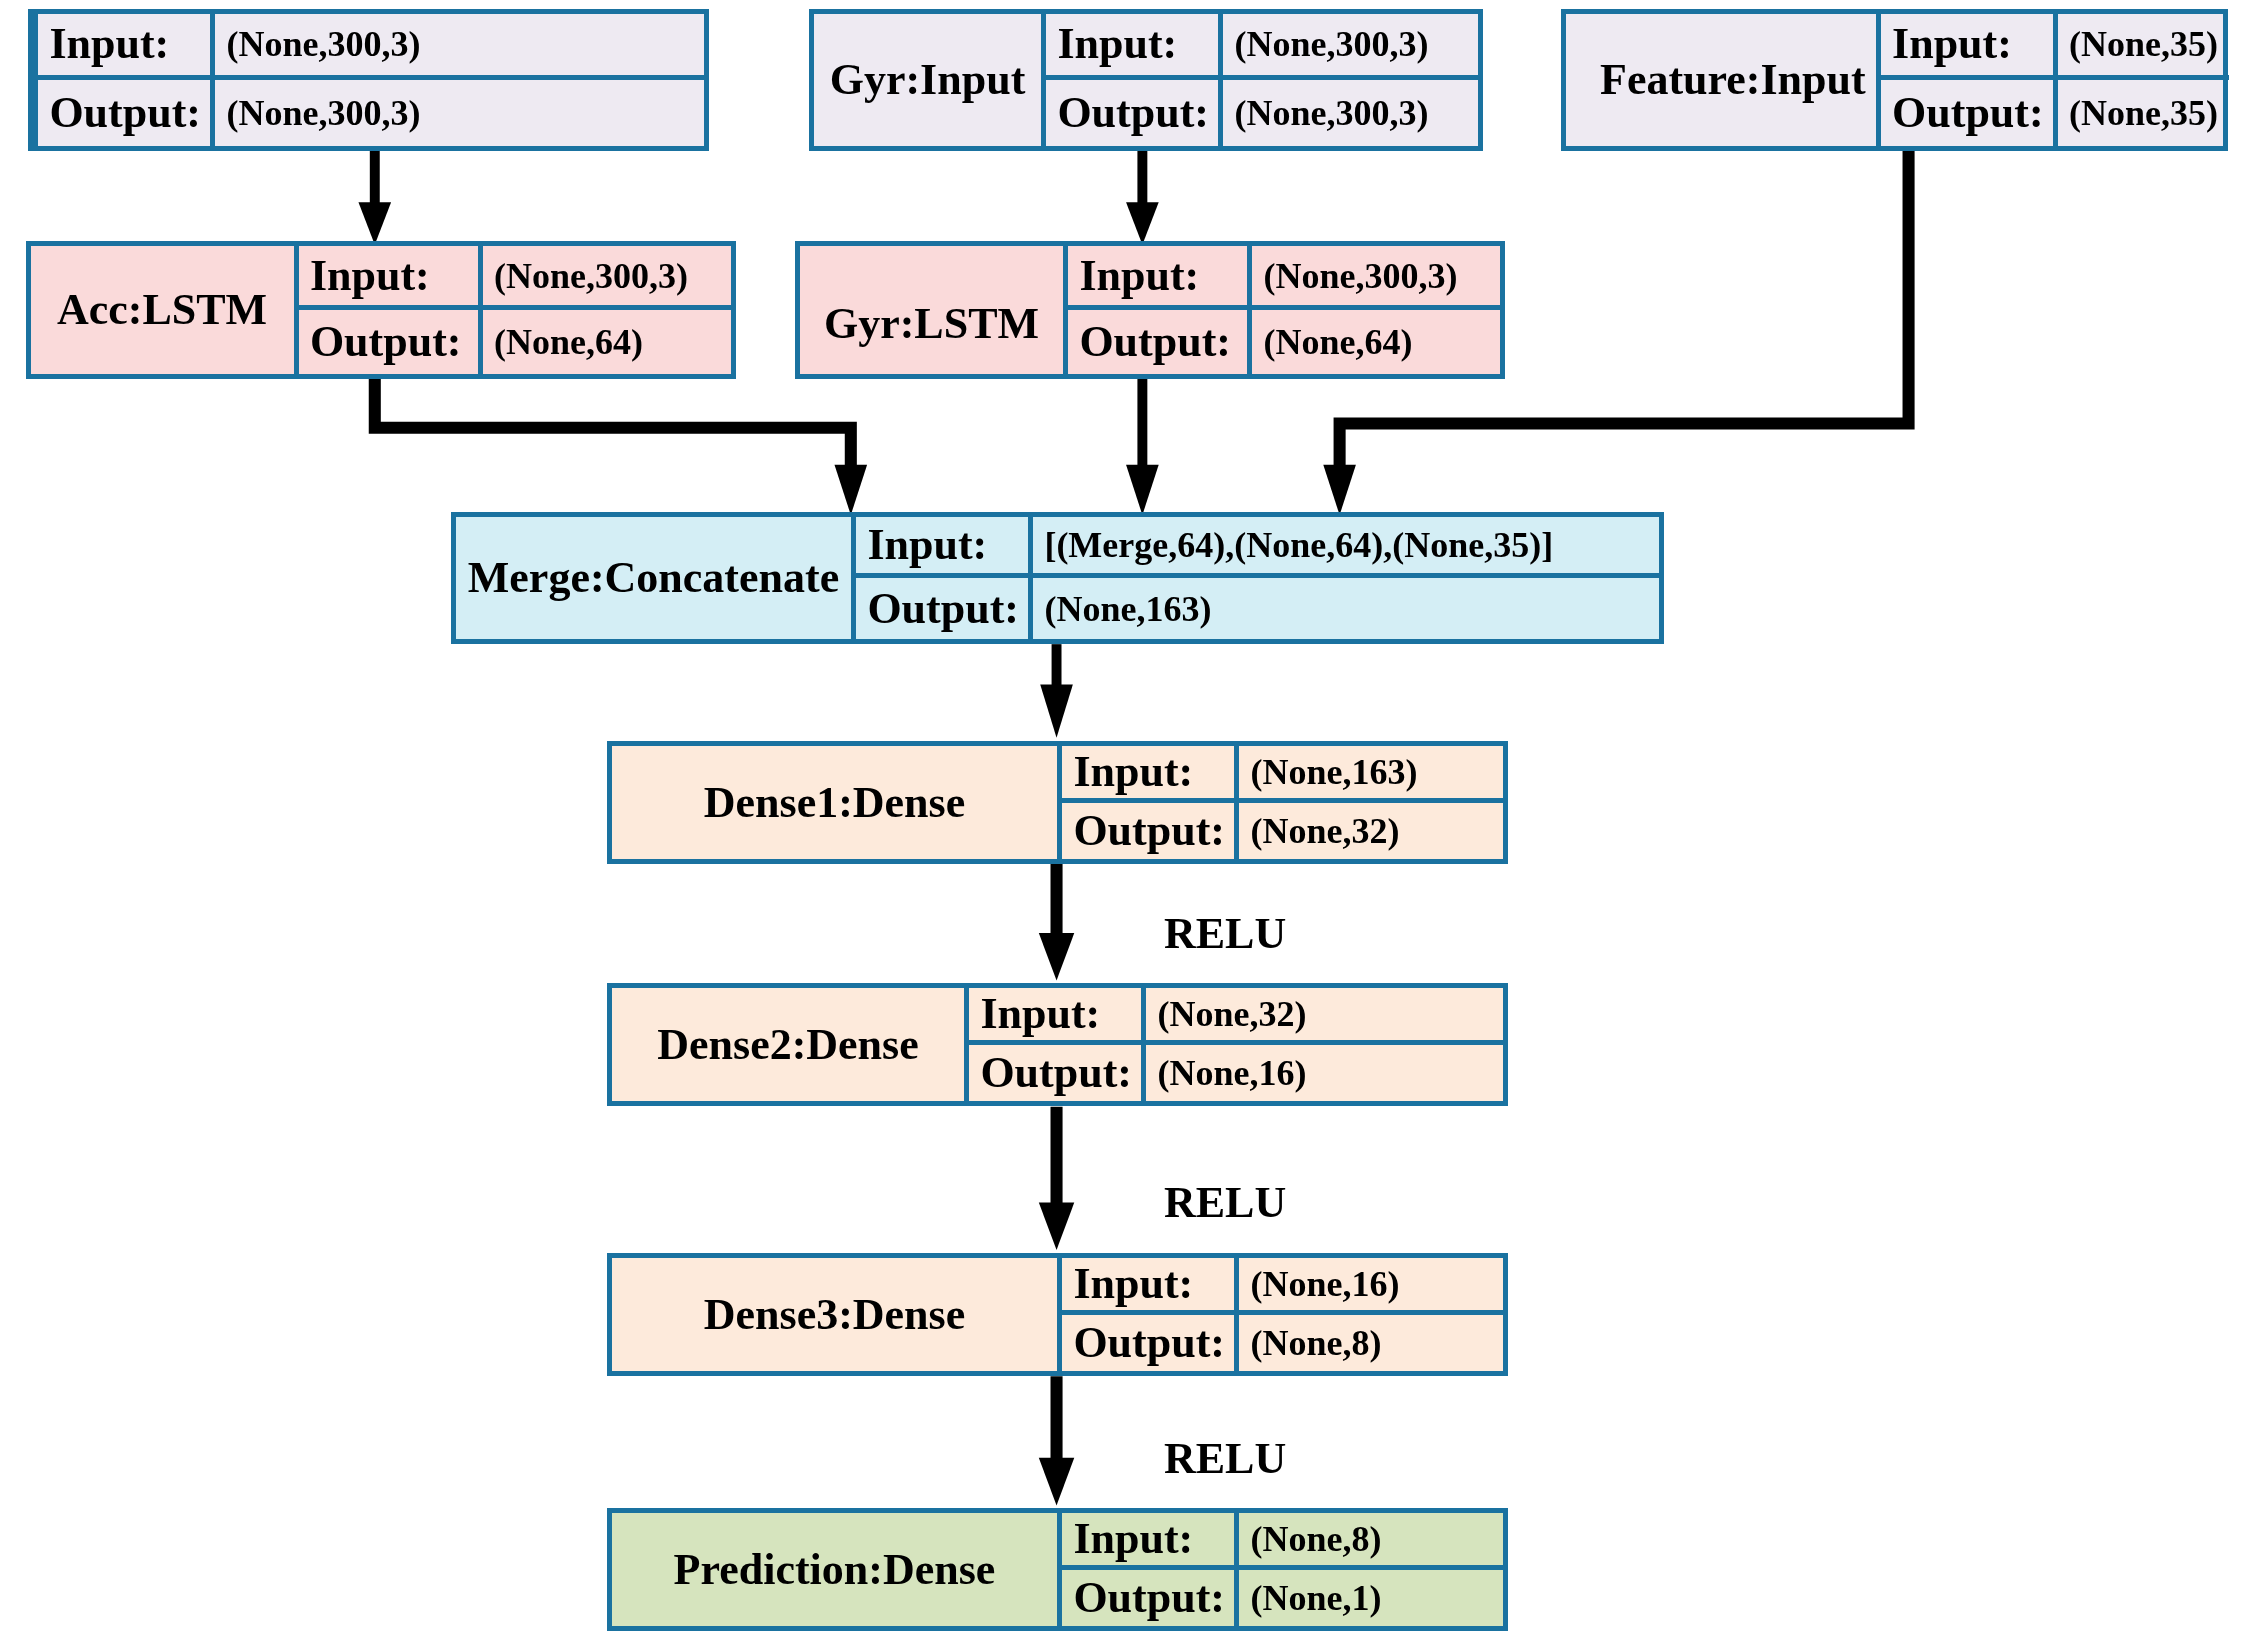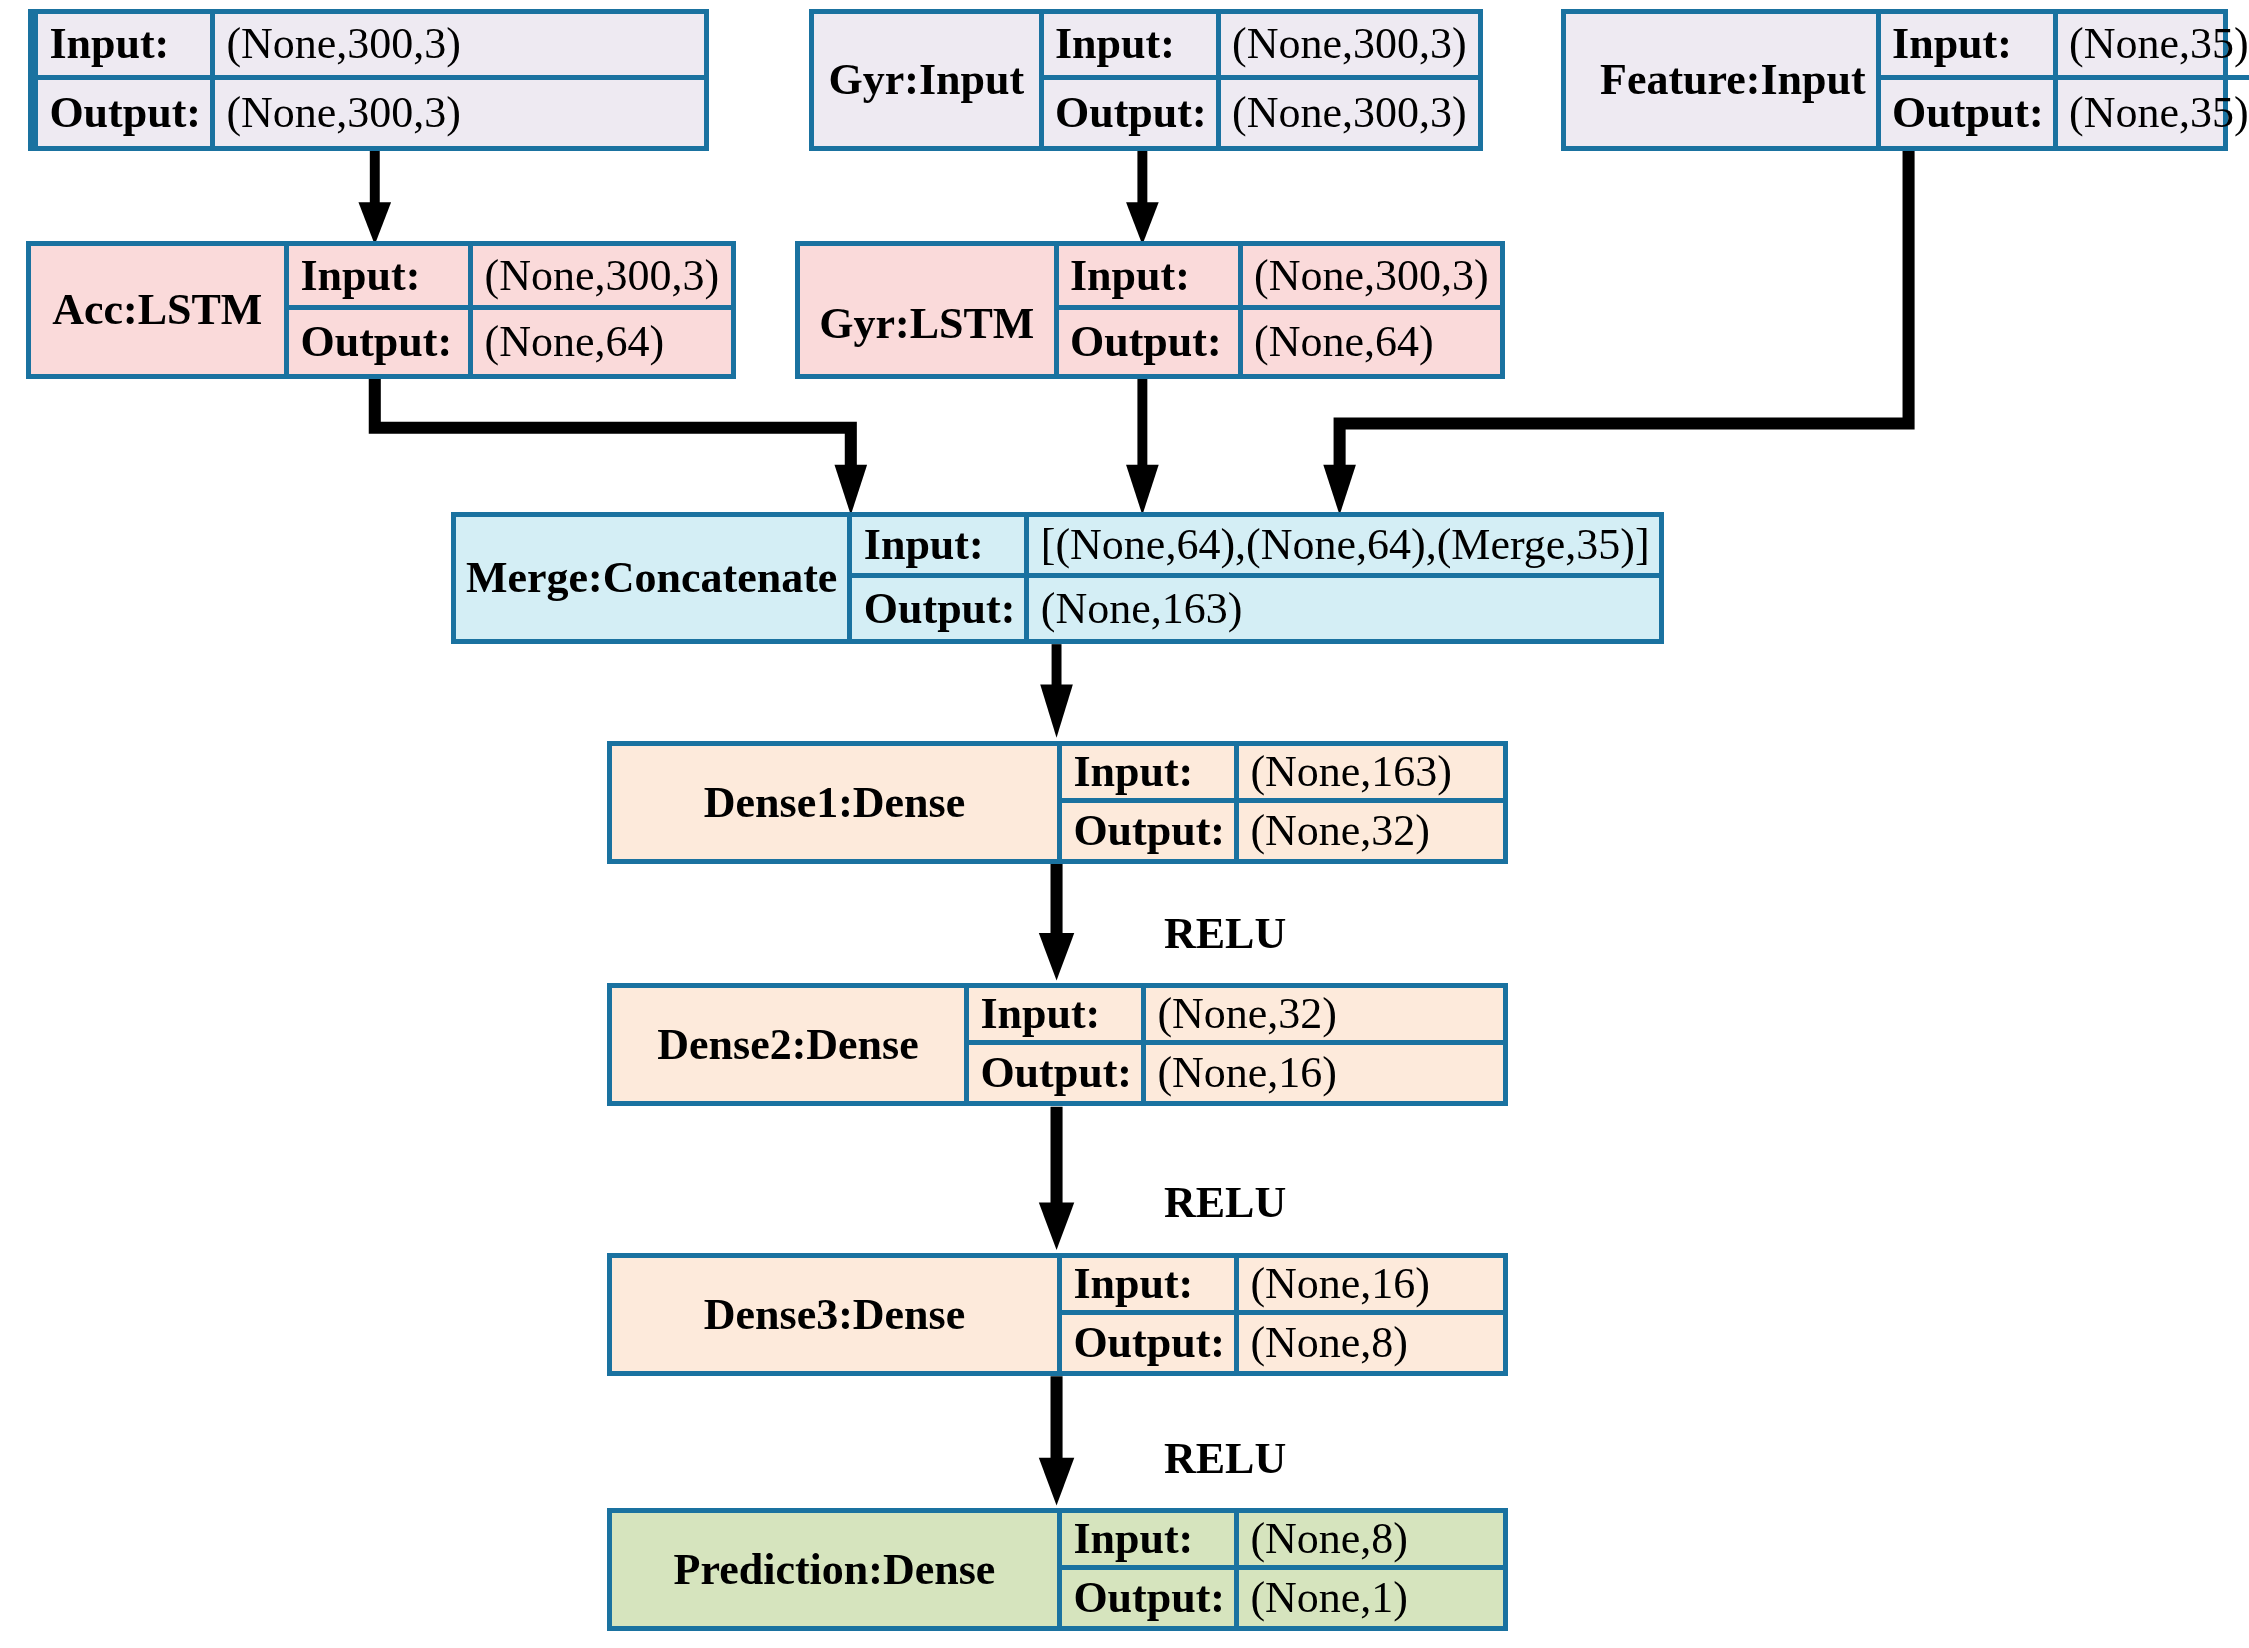--- a/index.html
+++ b/index.html
@@ -68,22 +68,22 @@
     white-space: nowrap;
     border-right: 5px solid #1a72a0;
     line-height: 1;
   }
   .node .io-val {
     display: flex;
     align-items: center;
     justify-content: flex-start;
     padding: 0 11.4px;
     box-sizing: border-box;
-    font-weight: normal;
-    font-size: 44px;
+    font-weight: bold;
+    font-size: 36px;
     color: #000000;
     white-space: nowrap;
     flex: 1 1 auto;
     line-height: 1;
   }
 
   
   .fill-input      { background: #eeeaf2; }
   .fill-lstm       { background: #fadada; }
   .fill-merge      { background: #d4eef5; }
@@ -240,21 +240,21 @@
         <div class="io-val">(None,64)</div>
       </div>
     </div>
   </div>
 
   <div class="node fill-merge" style="left:451px; top:512px; width:1213px; height:132px;">
     <div class="name-cell" style="width:395px;">Merge:Concatenate</div>
     <div class="io-table">
       <div class="io-row top">
         <div class="io-key" style="width:177px;">Input:</div>
-        <div class="io-val">[(None,64),(None,64),(Merge,35)]</div>
+        <div class="io-val">[(Merge,64),(None,64),(None,35)]</div>
       </div>
       <div class="io-row">
         <div class="io-key" style="width:177px;">Output:</div>
         <div class="io-val">(None,163)</div>
       </div>
     </div>
   </div>
 
   <div class="node fill-dense" style="left:607px; top:741px; width:901px; height:123px;justify-content:space-between;">
     <div class="name-cell" style="width:445px;">Dense1:Dense</div>

